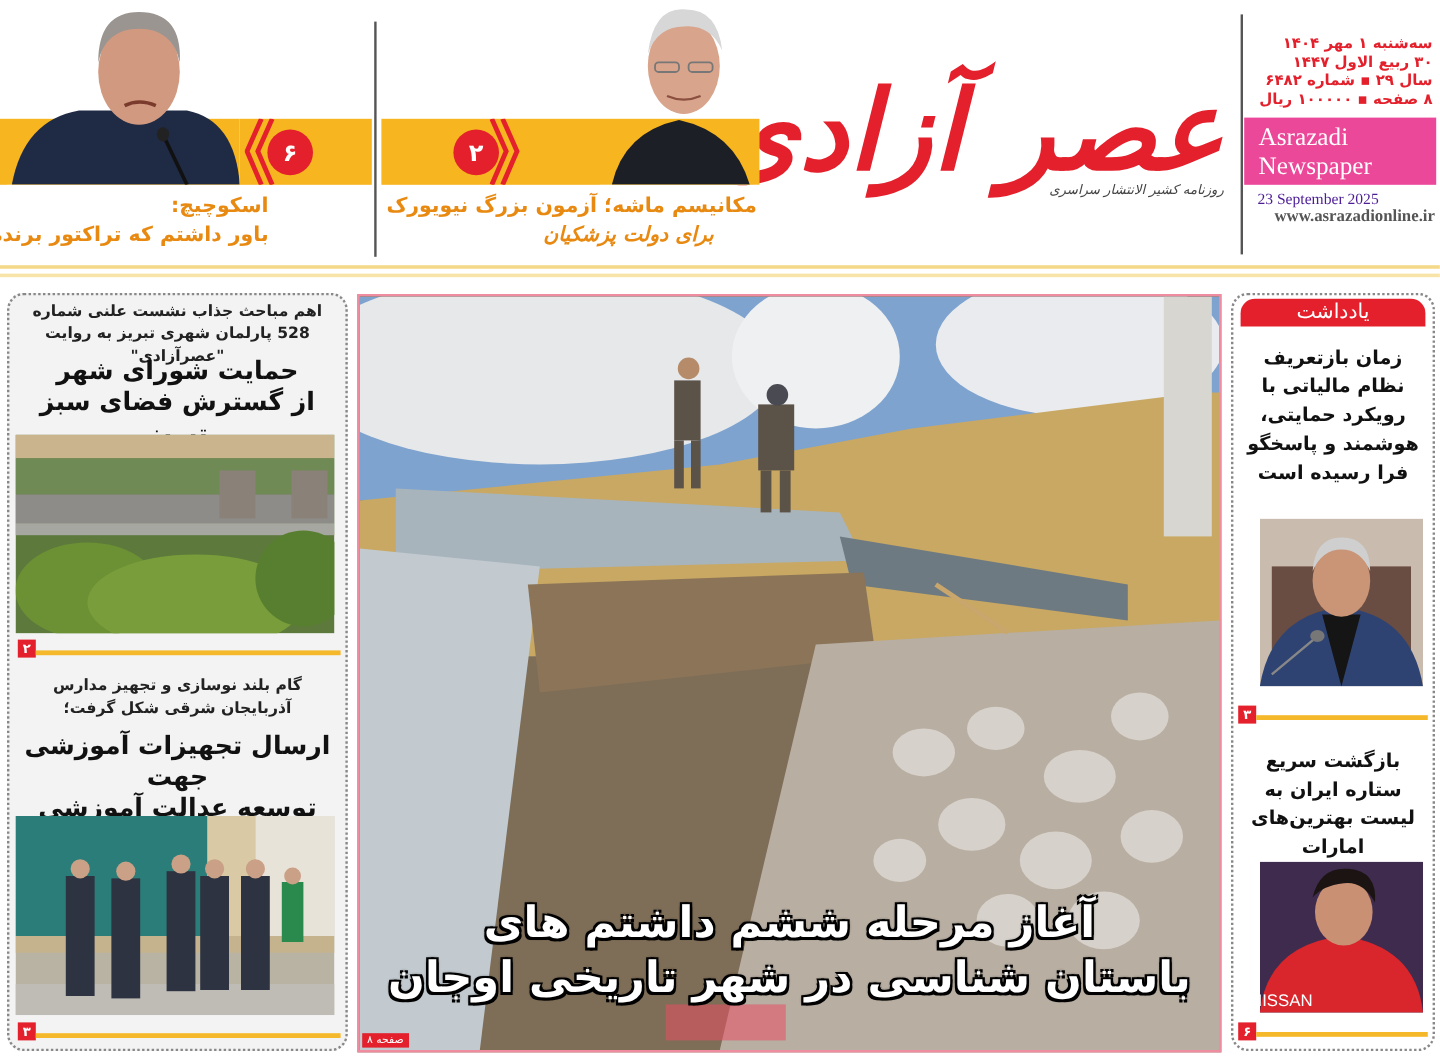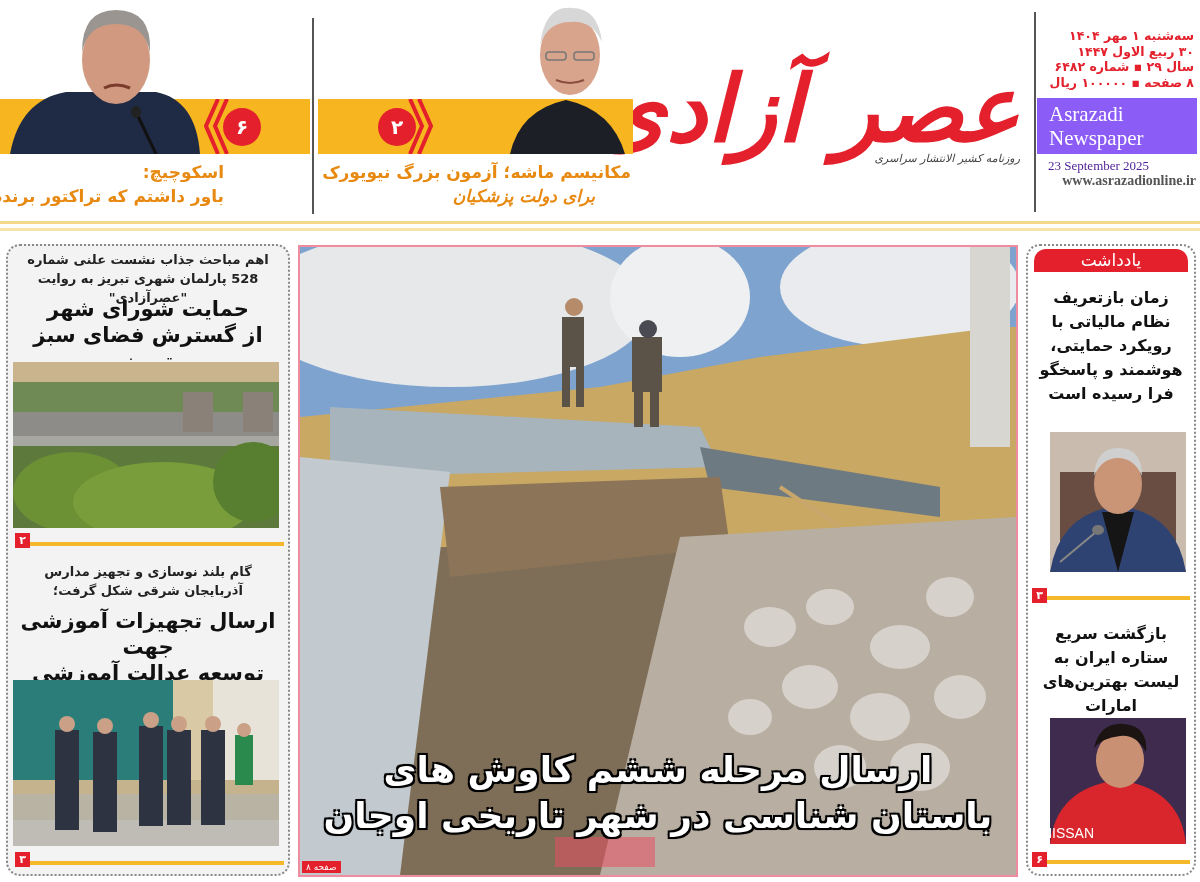--- a/index.html
+++ b/index.html
@@ -6,21 +6,21 @@
   html, body { width: 1200px; height: 882px; overflow: hidden; background: #ffffff; }
   body { position: relative; font-family: "DejaVu Sans", sans-serif; direction: rtl; }
 
   
   .header { position: absolute; left: 0; top: 0; width: 1200px; height: 222px; background: #fff; }
 
   .meta-col { position: absolute; right: 0; top: 0; width: 165px; height: 215px; direction: rtl; }
   .meta-lines { position: absolute; right: 6px; top: 28px; width: 160px; text-align: right;
     color: #e3202b; font-size: 12.5px; line-height: 15.5px; font-weight: bold; }
   .meta-lines div { white-space: nowrap; }
-  .en-box { position: absolute; right: 3px; top: 98px; width: 160px; height: 56px; background: #8b5cf6;
+  .en-box { position: absolute; right: 3px; top: 98px; width: 160px; height: 56px; background: #ec4899;
     color: #fff; font-family: "Liberation Serif", serif; font-size: 21px; line-height: 24px;
     direction: ltr; text-align: left; padding: 4px 0 0 12px; }
   .en-date { position: absolute; right: 4px; top: 158px; width: 160px; direction: ltr; text-align: left;
     font-family: "Liberation Serif", serif; font-size: 13px; color: #4c1d95; padding-left: 12px; }
   .en-url { position: absolute; right: 4px; top: 173px; width: 165px; direction: ltr; text-align: right;
     font-family: "Liberation Serif", serif; font-size: 14px; color: #555; font-weight: bold; padding-left: 8px; }
   .v-sep { position: absolute; width: 2px; background: #555; }
 
   .masthead { position: absolute; left: 630px; top: 40px; width: 400px; height: 170px; }
   .masthead .logo-text { position: absolute; right: 10px; top: 4px; color: #e3202b;
@@ -250,21 +250,21 @@
         <rect x="276" y="120" width="8" height="40"></rect>
       <rect x="332" y="90" width="30" height="55"></rect>
         <rect x="334" y="145" width="9" height="35"></rect>
         <rect x="350" y="145" width="9" height="35"></rect>
     </g>
     <circle cx="274" cy="60" r="9" fill="#b58b6a"></circle>
     <circle cx="348" cy="82" r="9" fill="#4a4a52"></circle>
   </svg>
   <div class="watermark"></div>
   <div class="main-headline">
-    <div>ارسال مرحله ششم کاوش های</div>
+    <div>آغاز مرحله ششم داشتم های</div>
     <div>باستان شناسی در شهر تاریخی اوجان</div>
   </div>
   <div class="main-pagetag">صفحه ۸</div>
 </div>
 
 <div class="right-col">
   <div class="note-bar">یادداشت</div>
   <div class="title" style="top:40px;">زمان بازتعریف نظام مالیاتی با رویکرد حمایتی، هوشمند و پاسخگو فرا رسیده است</div>
   <div class="img" style="top:186px; height:140px;">
     <svg width="136" height="140" viewBox="0 0 136 140">

